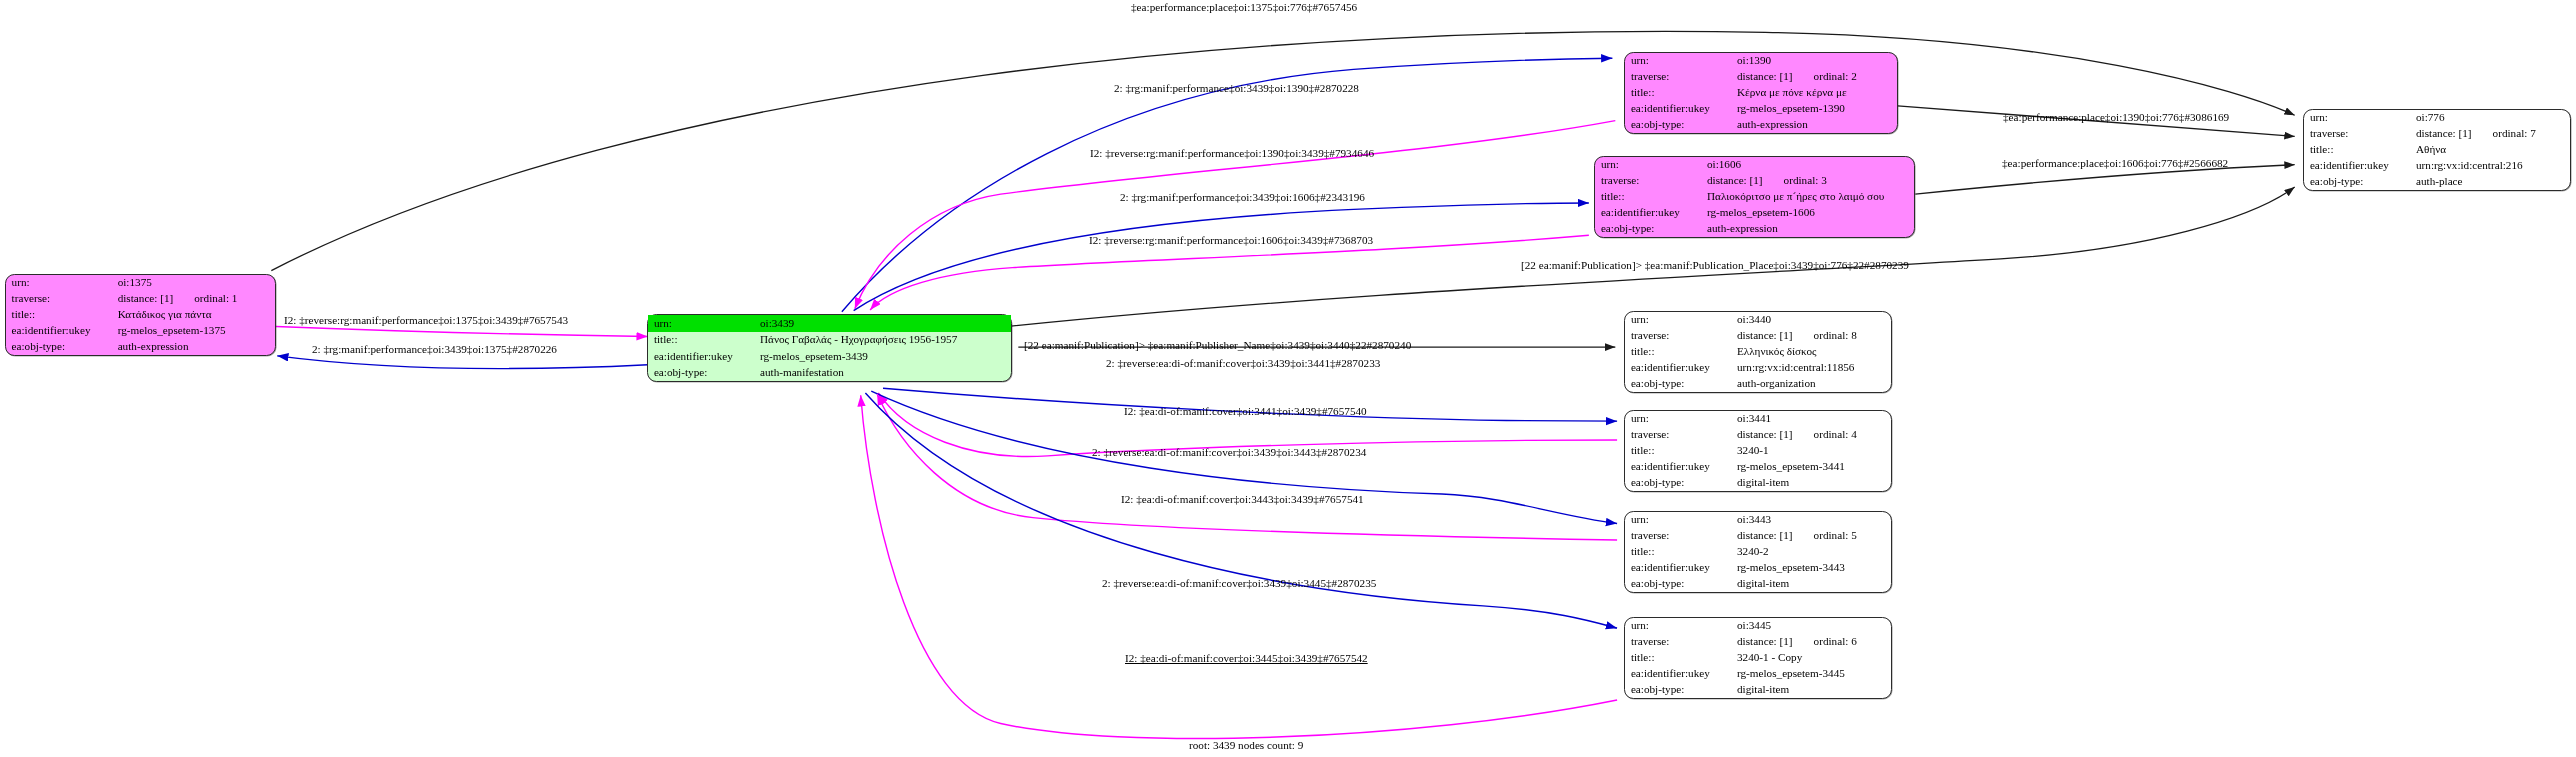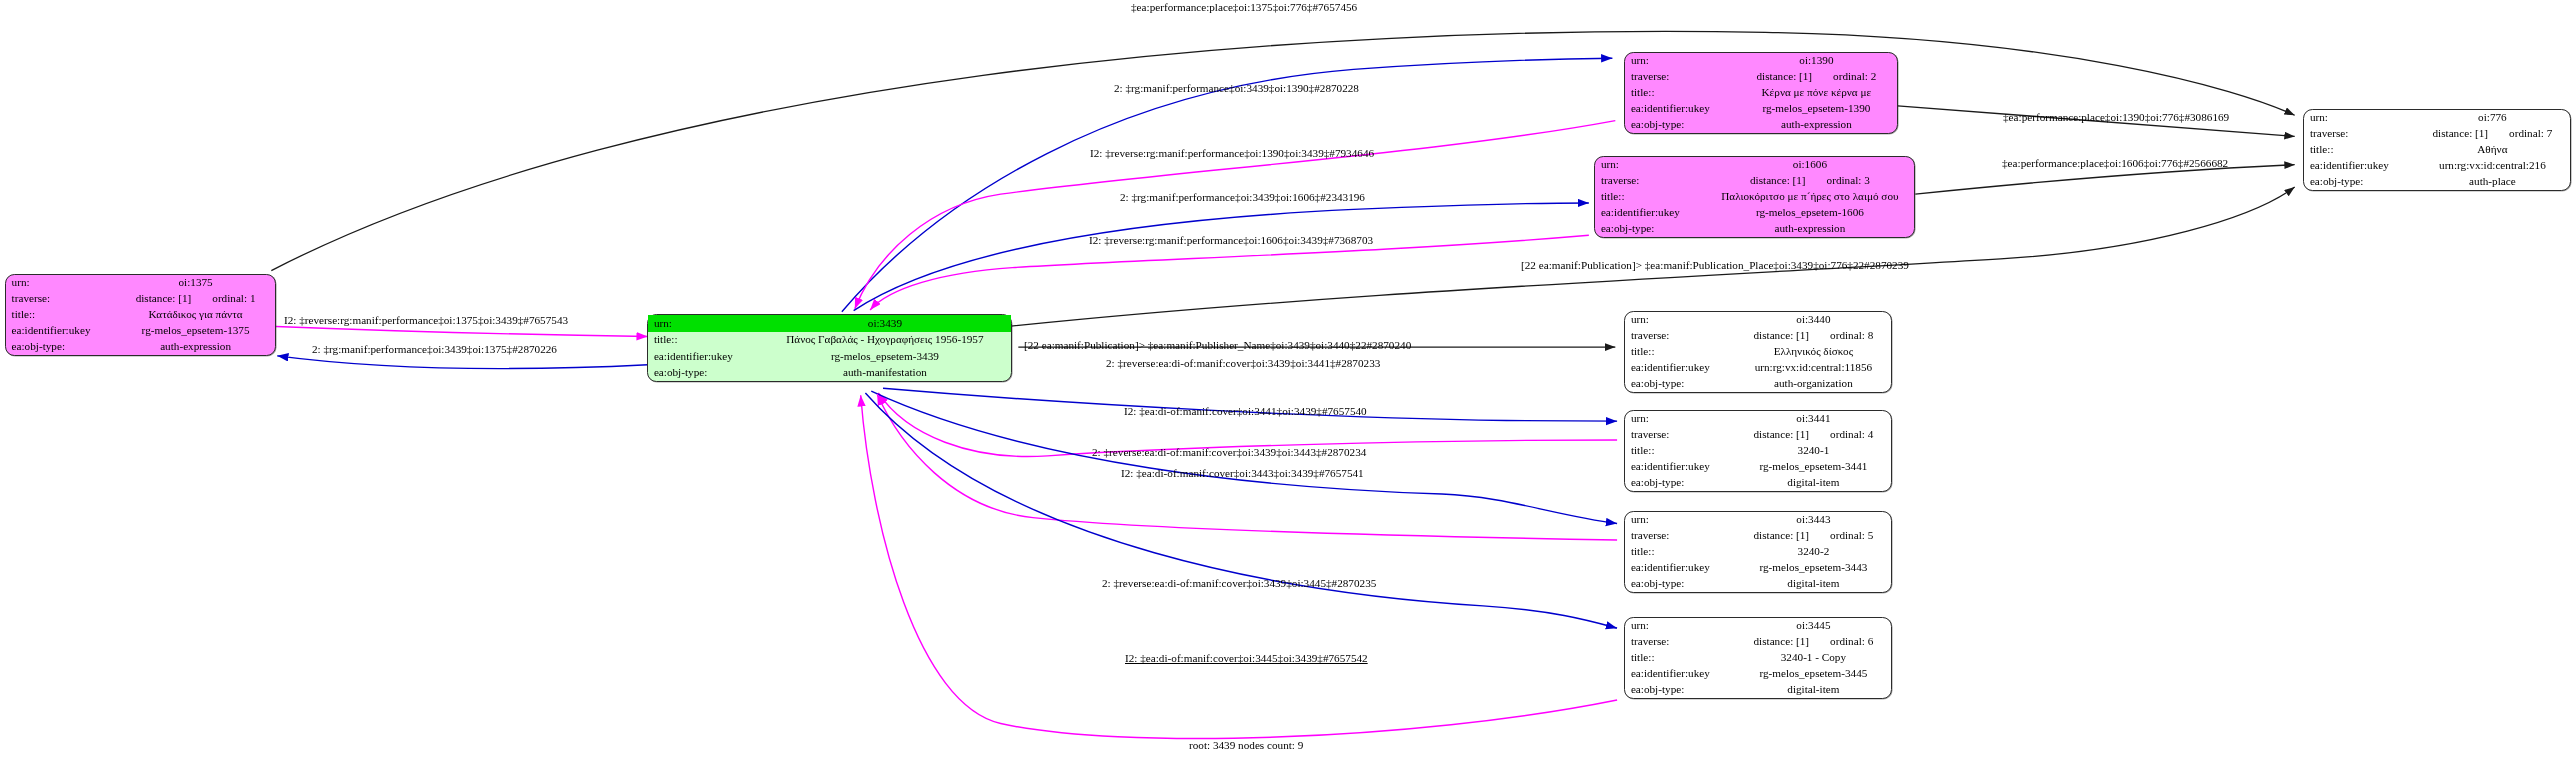--- a/index.html
+++ b/index.html
@@ -10,21 +10,21 @@
   .node{position:absolute;border:0.9px solid #2b2b2b;border-radius:9.4px;
         box-sizing:border-box;box-shadow:0.6px 0.6px 0 rgba(0,0,0,.35);}
   .node.magenta{background:#ff88ff;}
   .node.green{background:#ccffcc;}
   .node.white{background:#ffffff;}
 
   table.rows{border-collapse:collapse;width:100%;height:100%;}
   table.rows td{font-size:11.2px;line-height:1.0;padding:1.2px 1.2px 1.2px 5.9px;
         white-space:nowrap;color:#000;vertical-align:middle;}
   td.k{width:99px;}
-  td.v{padding-left:2.4px;text-align:center;}
+  td.v{padding-left:2.4px;}
   .hl{background:#00e000;}
   .sp{display:inline-block;width:21px;}
 
   .elabel{position:absolute;font-size:11.2px;color:#000;white-space:nowrap;
         line-height:1;letter-spacing:0px;}
   .footer{position:absolute;font-size:11.2px;color:#000;white-space:nowrap;}
 </style>
 </head>
 <body>
 
@@ -324,20 +324,20 @@
   <div class="elabel" style="left:1089px; top:235px;">I2: ‡reverse:rg:manif:performance‡oi:1606‡oi:3439‡#7368703</div>
   <div class="elabel" style="left:2003px; top:112px;">‡ea:performance:place‡oi:1390‡oi:776‡#3086169</div>
   <div class="elabel" style="left:2002px; top:158px;">‡ea:performance:place‡oi:1606‡oi:776‡#2566682</div>
   <div class="elabel" style="left:1521px; top:260px;">[22 ea:manif:Publication]&gt; ‡ea:manif:Publication_Place‡oi:3439‡oi:776‡22#2870239</div>
   <div class="elabel" style="left:284px; top:315px;">I2: ‡reverse:rg:manif:performance‡oi:1375‡oi:3439‡#7657543</div>
   <div class="elabel" style="left:312px; top:344px;">2: ‡rg:manif:performance‡oi:3439‡oi:1375‡#2870226</div>
   <div class="elabel" style="left:1024px; top:340px;">[22 ea:manif:Publication]&gt; ‡ea:manif:Publisher_Name‡oi:3439‡oi:3440‡22#2870240</div>
   <div class="elabel" style="left:1106px; top:358px;">2: ‡reverse:ea:di-of:manif:cover‡oi:3439‡oi:3441‡#2870233</div>
   <div class="elabel" style="left:1124px; top:406px;">I2: ‡ea:di-of:manif:cover‡oi:3441‡oi:3439‡#7657540</div>
   <div class="elabel" style="left:1092px; top:447px;">2: ‡reverse:ea:di-of:manif:cover‡oi:3439‡oi:3443‡#2870234</div>
-  <div class="elabel" style="left:1121px; top:468px;text-align:right;">I2: ‡ea:di-of:manif:cover‡oi:3443‡oi:3439‡#7657541</div>
+  <div class="elabel" style="left:1121px; top:494px;text-align:right;">I2: ‡ea:di-of:manif:cover‡oi:3443‡oi:3439‡#7657541</div>
   <div class="elabel" style="left:1102px; top:578px;text-align:center;">2: ‡reverse:ea:di-of:manif:cover‡oi:3439‡oi:3445‡#2870235</div>
   <div class="elabel" style="left:1125px; top:653px;text-decoration:underline;">I2: ‡ea:di-of:manif:cover‡oi:3445‡oi:3439‡#7657542</div>
 
   <div class="footer" style="left:1189px; top:739px;">root: 3439 nodes count: 9</div>
 
 </div>
 
 
 </body></html>

